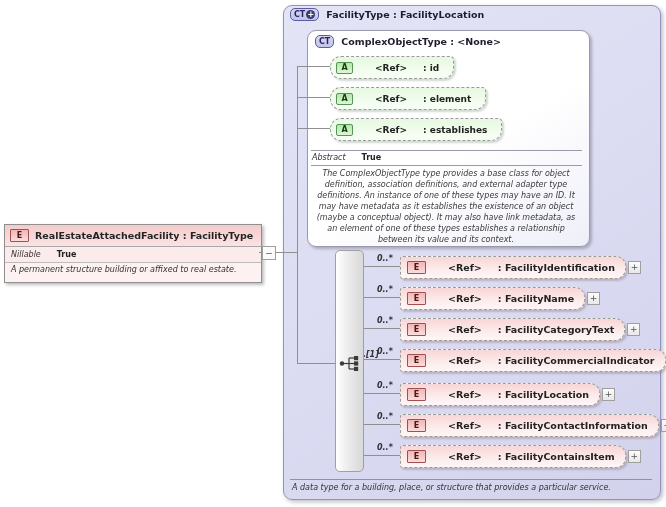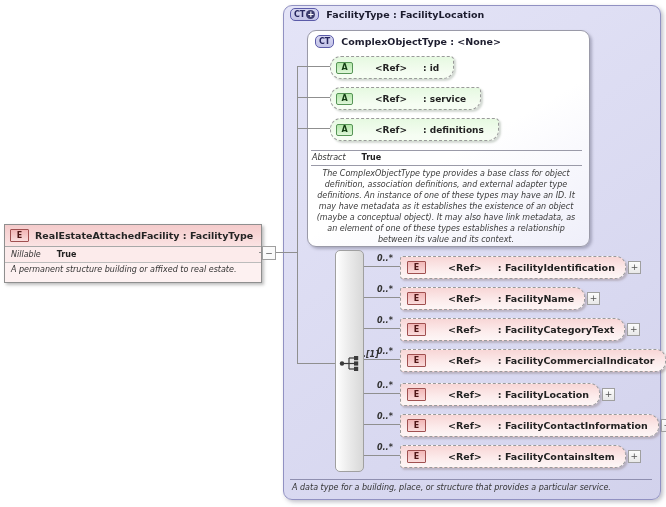--- a/index.html
+++ b/index.html
@@ -127,28 +127,28 @@
     <div class="attr-tag">
       <span class="badge badge-a">A</span>
       <span class="ref-label">&lt;Ref&gt;</span>
       <span class="name-label">: id</span>
     </div>
   </div>
   <div class="attr-row" style="left:330px;top:87px;">
     <div class="attr-tag">
       <span class="badge badge-a">A</span>
       <span class="ref-label">&lt;Ref&gt;</span>
-      <span class="name-label">: service</span>
+      <span class="name-label">: element</span>
     </div>
   </div>
   <div class="attr-row" style="left:330px;top:118px;">
     <div class="attr-tag">
       <span class="badge badge-a">A</span>
       <span class="ref-label">&lt;Ref&gt;</span>
-      <span class="name-label">: definitions</span>
+      <span class="name-label">: establishes</span>
     </div>
   </div>
 
   <div class="sep" style="left:311px;top:150px;width:271px;"></div>
   <div class="abstract-row">
     <span class="prop-label">Abstract</span>
     <span class="prop-value">True</span>
   </div>
   <div class="sep" style="left:311px;top:165px;width:271px;"></div>
   <div class="desc-par">The ComplexObjectType type provides a base class for object definition, association definitions, and external adapter type definitions. An instance of one of these types may have an ID. It may have metadata as it establishes the existence of an object (maybe a conceptual object). It may also have link metadata, as an element of one of these types establishes a relationship between its value and its context.</div>

